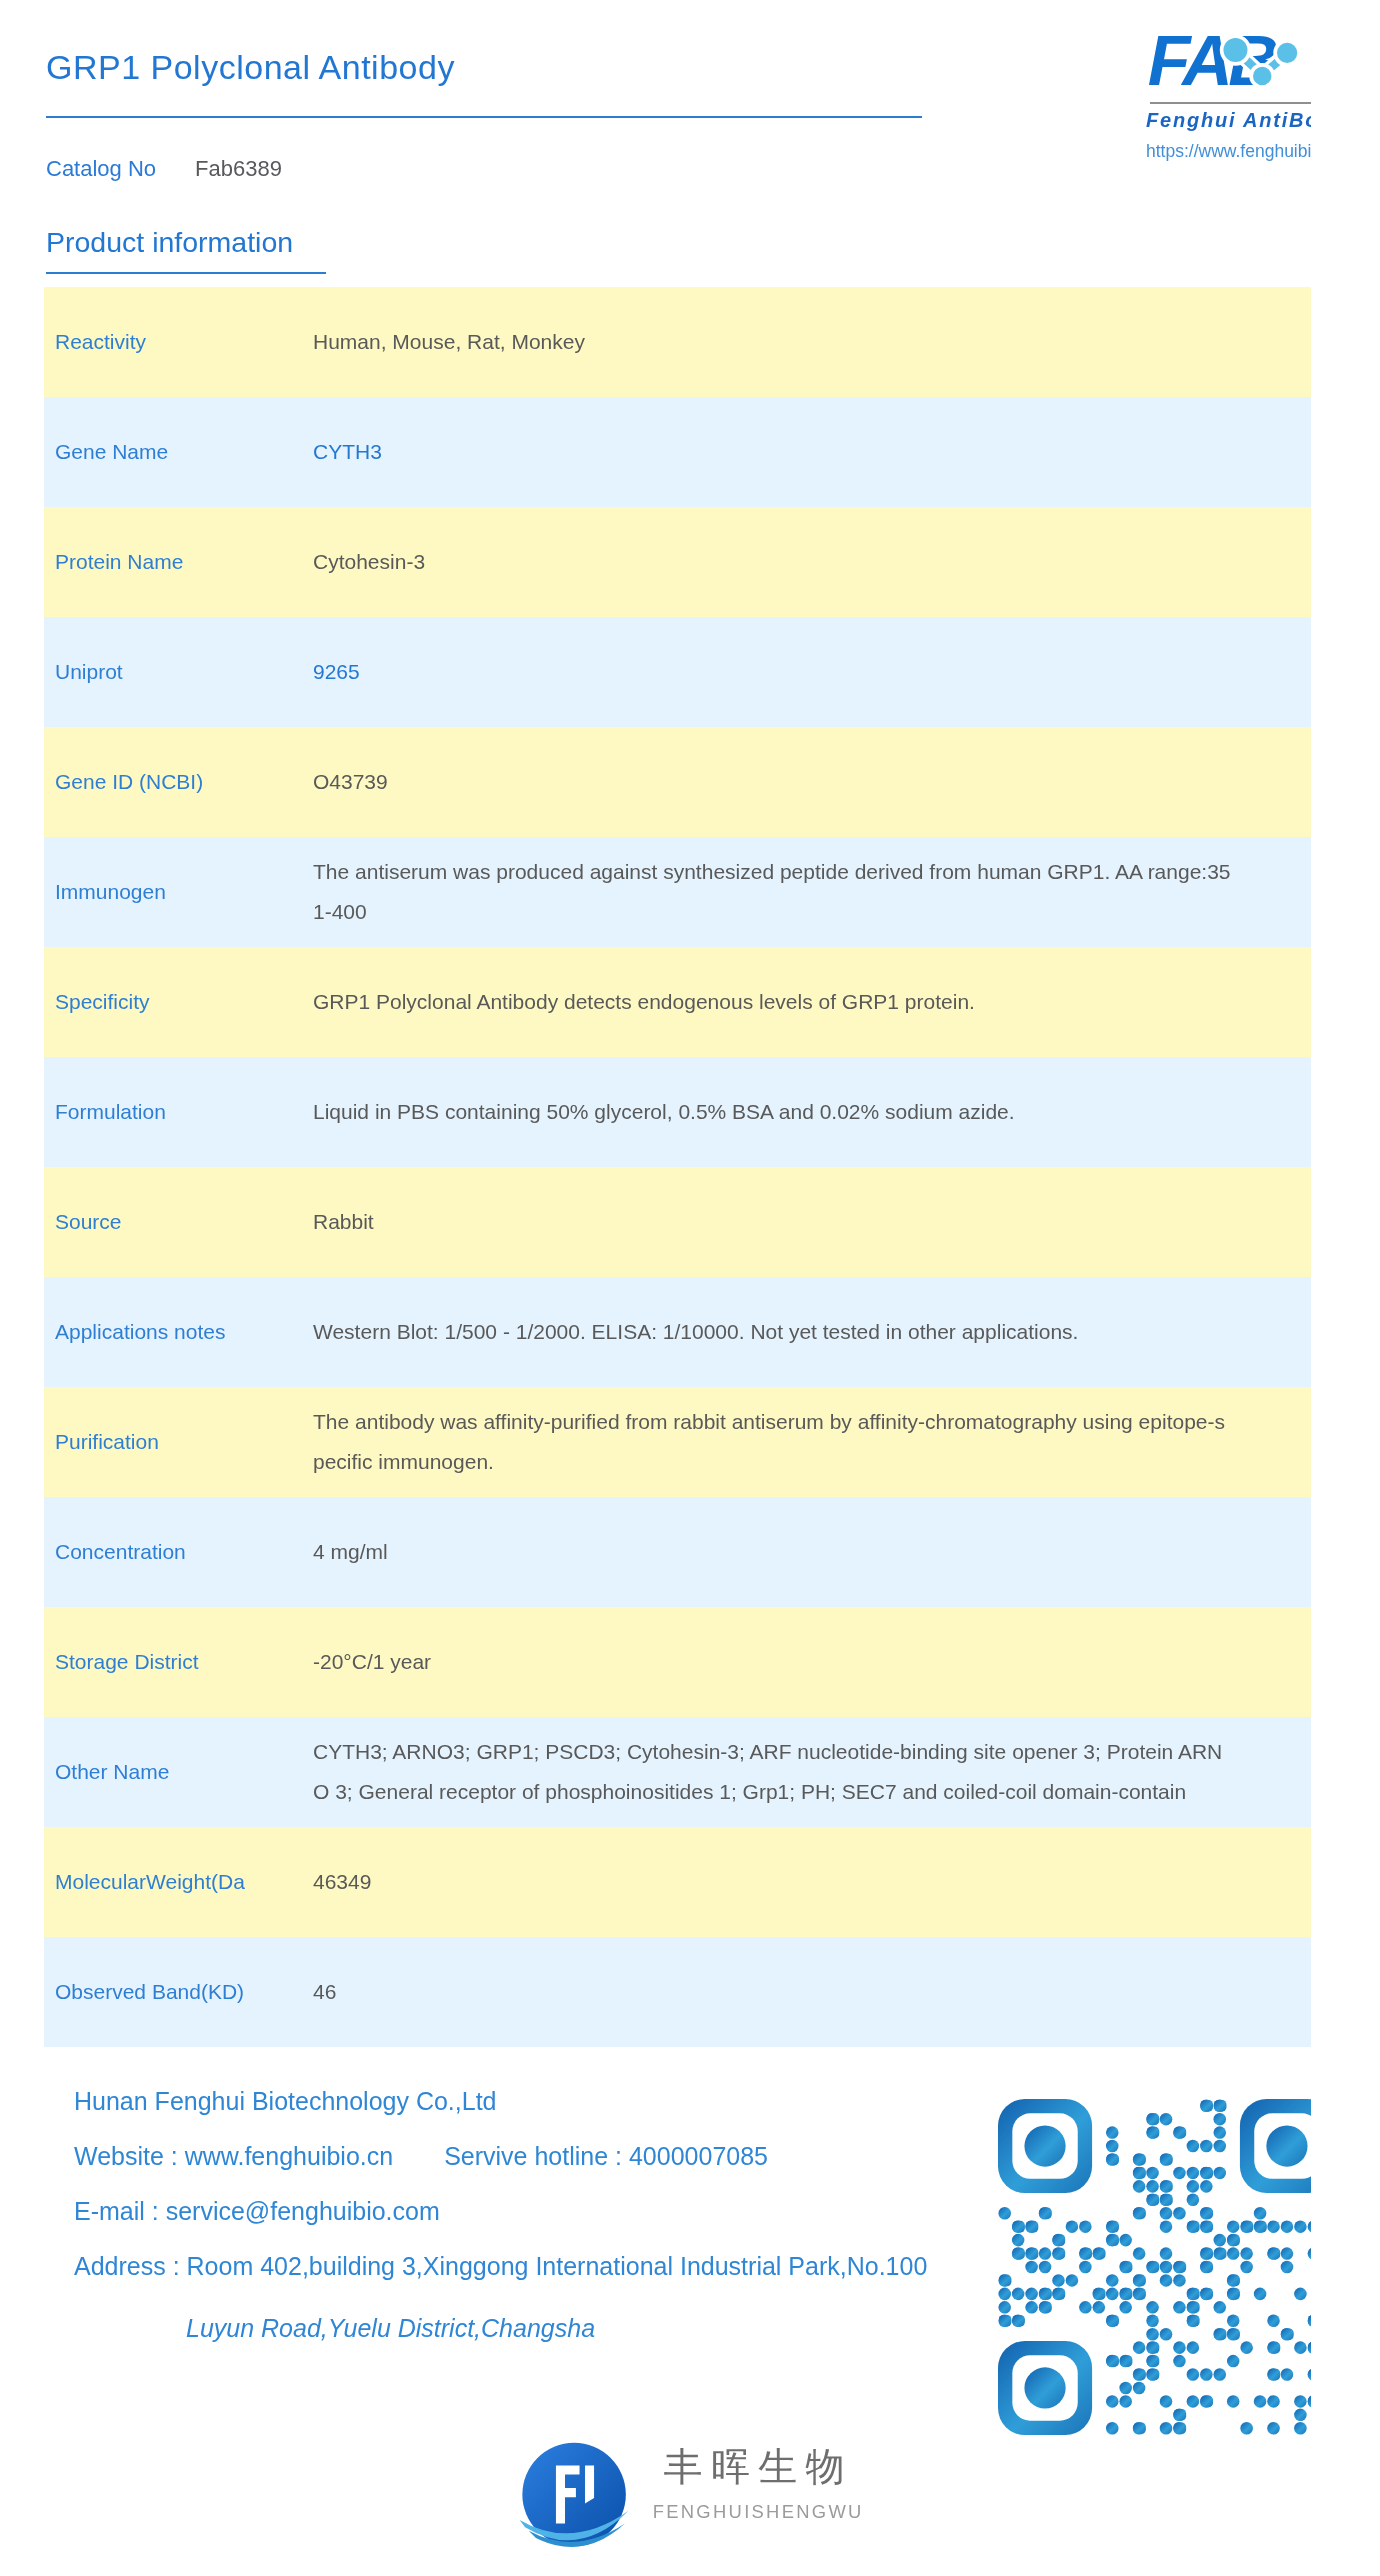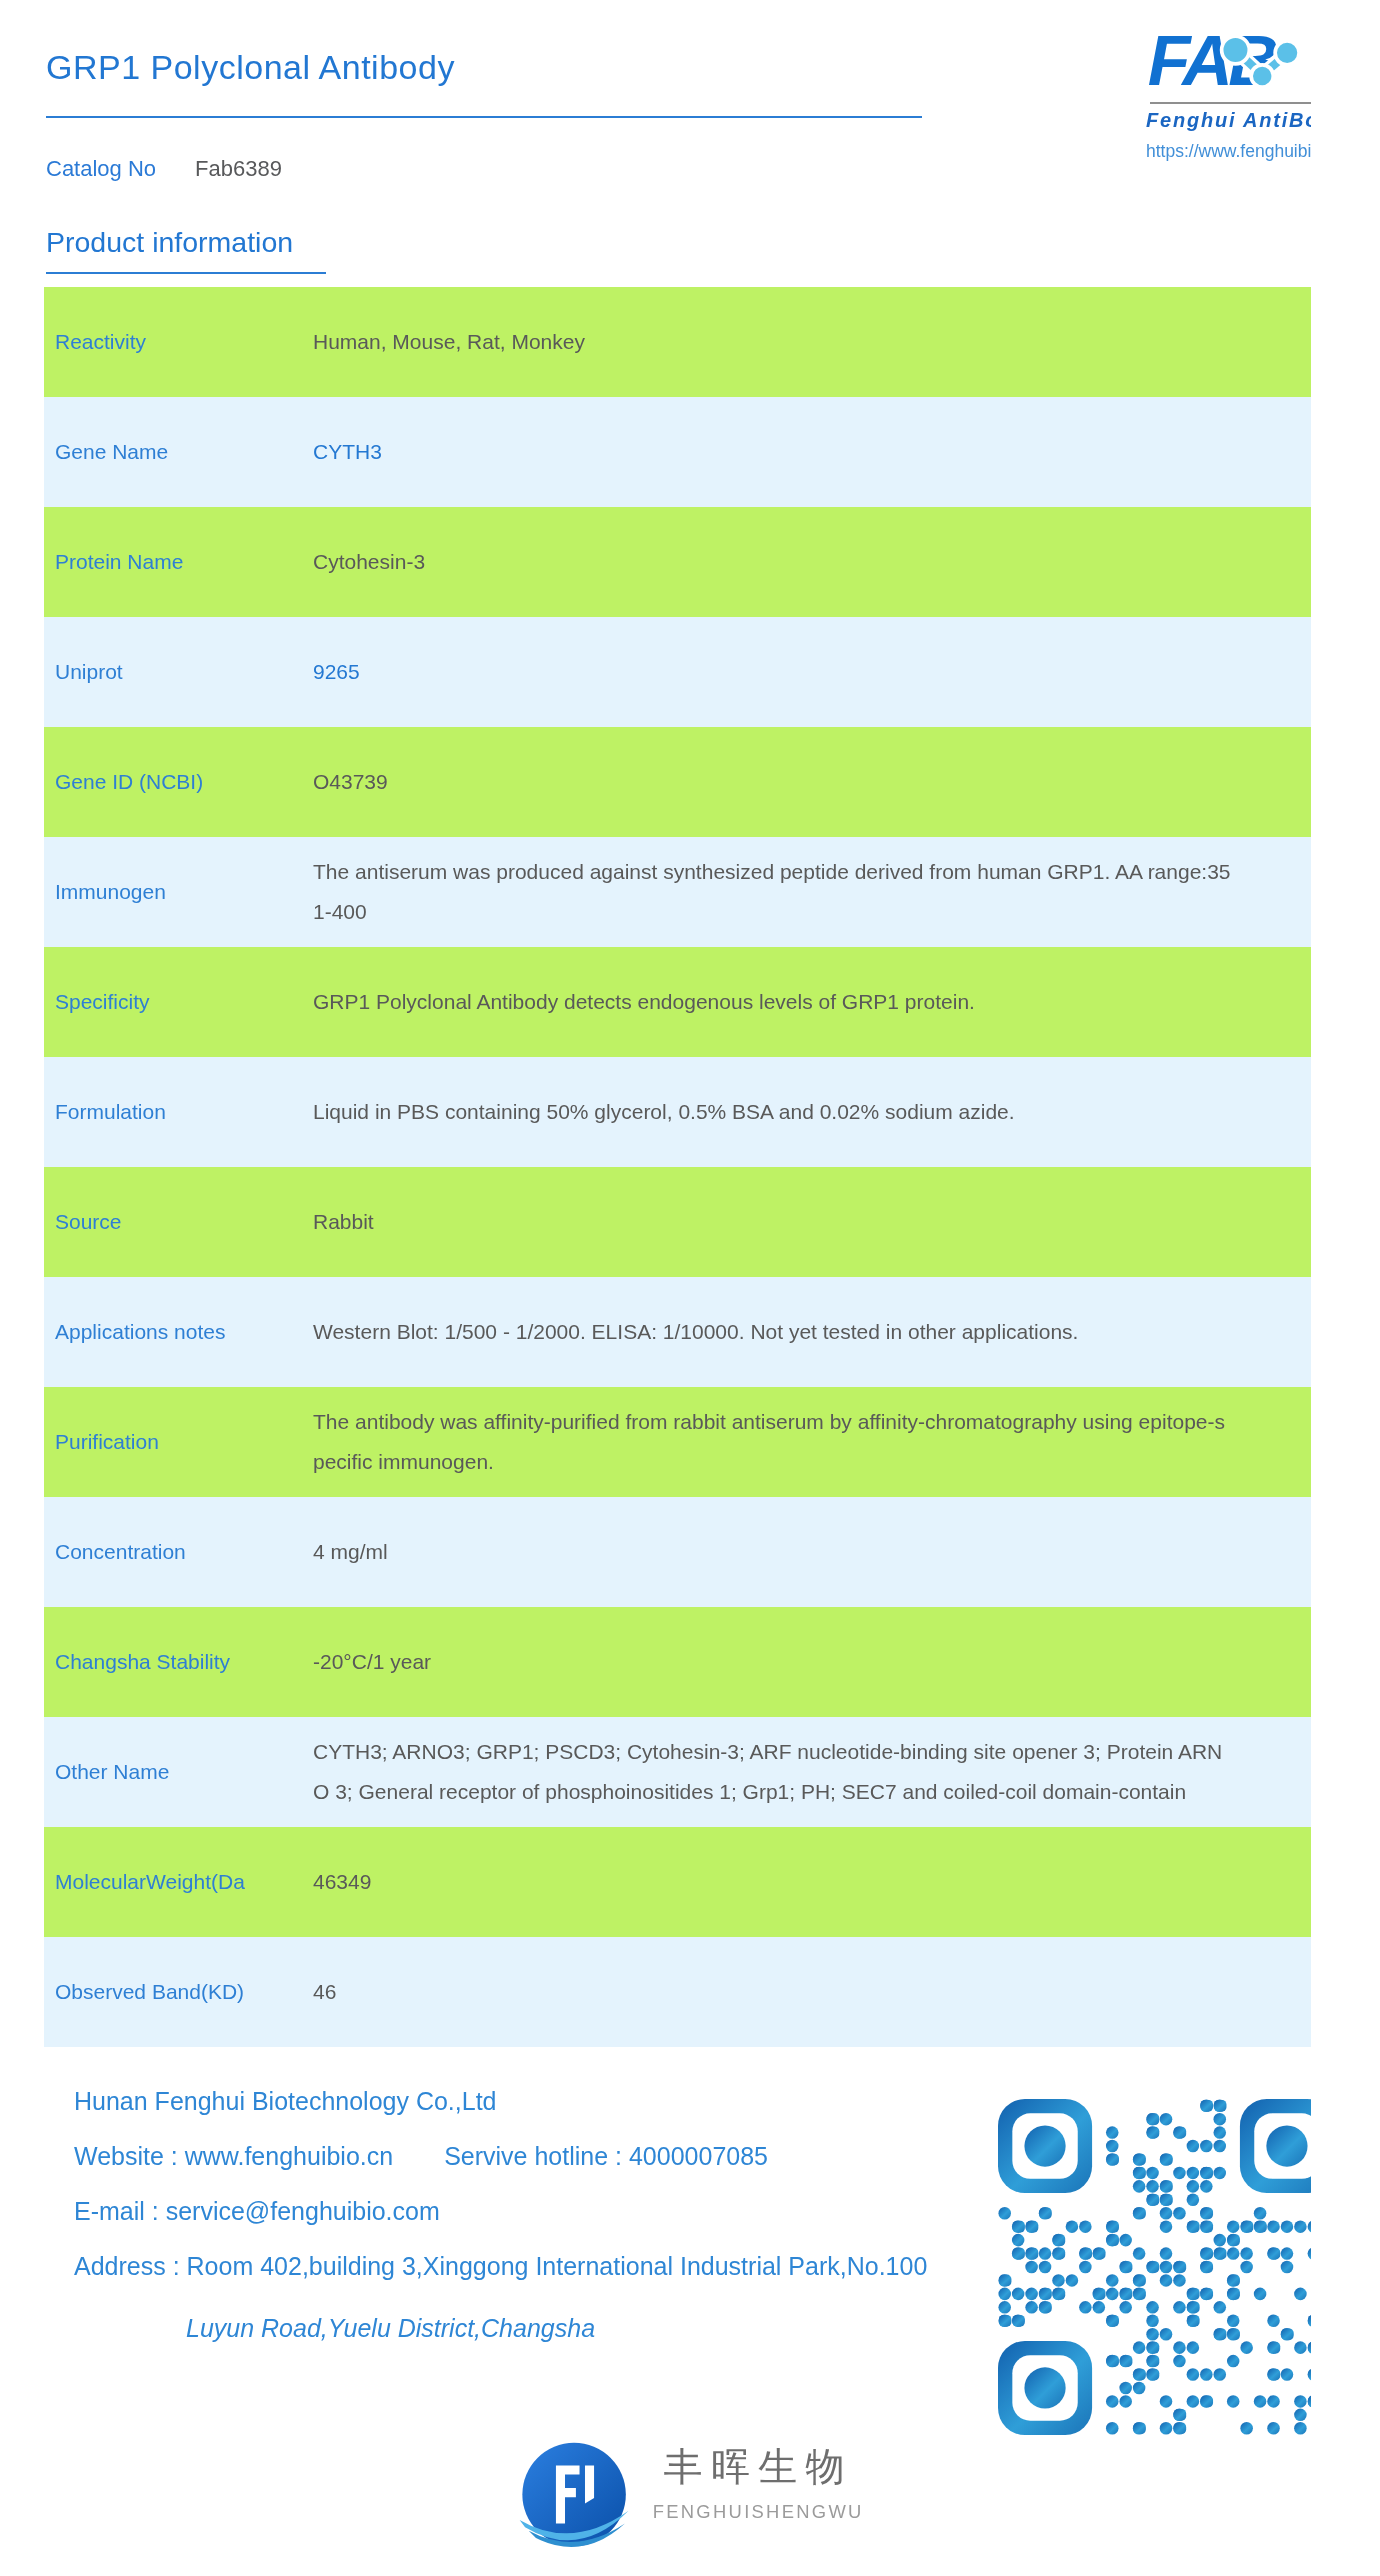--- a/index.html
+++ b/index.html
@@ -19,21 +19,21 @@
 
   .catalog { position:absolute; left:46px; top:156px; font-size:22px; }
   .catalog-label { color:#2b7ad6; }
   .catalog-value { color:#58595b; margin-left:39px; }
 
   .section-heading { position:absolute; left:46px; top:226px; font-size:28.5px; color:#2277d2; }
   .heading-underline { position:absolute; left:46px; top:272px; width:280px; height:1.8px; background:#2b7dd4; }
 
   
   .ptable { position:absolute; left:44px; top:287px; width:1292px; }
-  .trow { display:flex; min-height:110px; align-items:center; background:#bef264; }
+  .trow { display:flex; min-height:110px; align-items:center; background:#fef9c3; }
   .trow.alt { background:#e4f3fd; }
   .tlabel { width:269px; flex-shrink:0; padding-left:11px; font-size:21px; color:#2e7fd4; }
   .tvalue { width:920px; font-size:21px; color:#595959; line-height:40px; word-break:break-all; }
   .tvalue.link { color:#2478d2; }
 
   
   .footer-info { position:absolute; left:74px; top:2074px; font-size:25px; color:#2e86d5; }
   .f-line { height:55px; line-height:55px; white-space:nowrap; }
   .f-gap { display:inline-block; width:51px; }
   .f-indent { padding-left:112px; margin-top:7.4px;font-style:italic; }
@@ -119,21 +119,21 @@
       </div>
       <div class="trow">
         <div class="tlabel">Purification</div>
         <div class="tvalue">The antibody was affinity-purified from rabbit antiserum by affinity-chromatography using epitope-specific immunogen.</div>
       </div>
       <div class="trow alt">
         <div class="tlabel">Concentration</div>
         <div class="tvalue">4 mg/ml</div>
       </div>
       <div class="trow">
-        <div class="tlabel">Changsha Stability</div>
+        <div class="tlabel">Storage District</div>
         <div class="tvalue">-20°C/1 year</div>
       </div>
       <div class="trow alt">
         <div class="tlabel">Other Name</div>
         <div class="tvalue">CYTH3; ARNO3; GRP1; PSCD3; Cytohesin-3; ARF nucleotide-binding site opener 3; Protein ARNO 3; General receptor of phosphoinositides 1; Grp1; PH; SEC7 and coiled-coil domain-contain</div>
       </div>
       <div class="trow">
         <div class="tlabel">MolecularWeight(Da</div>
         <div class="tvalue">46349</div>
       </div>

